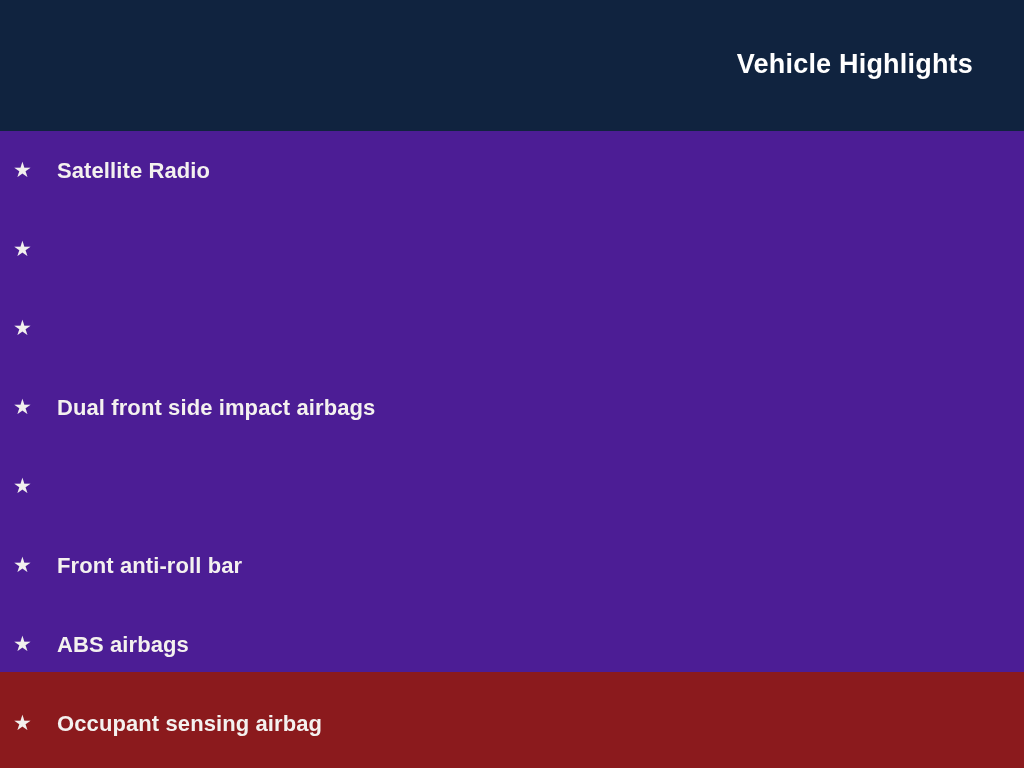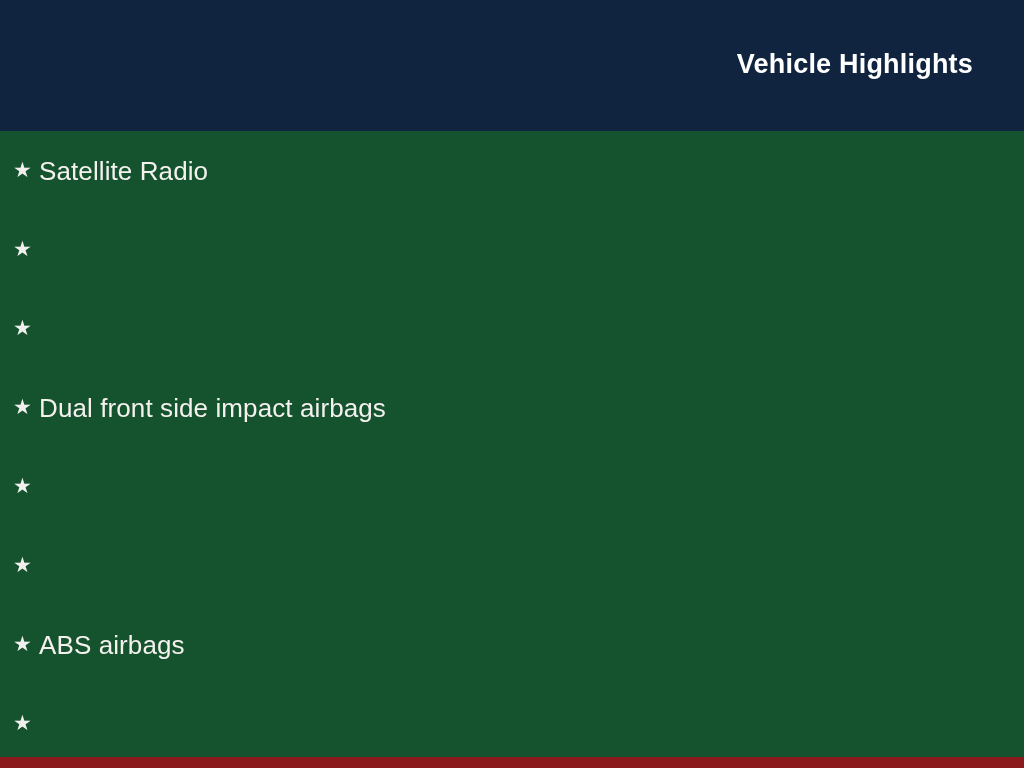--- a/index.html
+++ b/index.html
@@ -10,22 +10,22 @@
   body {
     width: 1024px;
     height: 768px;
     overflow: hidden;
     font-family: "Liberation Sans", sans-serif;
     background: #8b1a1d;
   }
   #slide {
     position: relative;
     width: 1024px;
-    height: 757px;
-    background: #14532d;
+    height: 672px;
+    background: #4c1d95;
     box-sizing: border-box;
   }
   #header-bar {
     position: absolute;
     left: 0;
     top: 0;
     width: 1024px;
     height: 131px;
     background: #10233f;
     box-sizing: border-box;
@@ -66,24 +66,24 @@
     width: 18px;
     min-width: 18px;
     color: #f2f0ee;
     font-size: 21px;
     line-height: 1;
     text-align: left;
     margin-top: -2px;
   }
   .highlight-label {
     display: inline-block;
-    margin-left: 8px;
+    margin-left: 26px;
     color: #f4f1ef;
-    font-size: 26px;
-    font-weight: normal;
+    font-size: 22px;
+    font-weight: bold;
     line-height: 32px;
     letter-spacing: 0.1px;
     white-space: nowrap;
   }
 </style>
 </head>
 <body>
 
 <div id="slide">
 
@@ -110,26 +110,28 @@
       <span class="bullet-star">★</span>
       <span class="highlight-label">Dual front side impact airbags</span>
     </li>
 
     <li class="highlight-item">
       <span class="bullet-star">★</span>
     </li>
 
     <li class="highlight-item">
       <span class="bullet-star">★</span>
+      <span class="highlight-label">Front anti-roll bar</span>
     </li>
 
     <li class="highlight-item">
       <span class="bullet-star">★</span>
       <span class="highlight-label">ABS airbags</span>
     </li>
 
     <li class="highlight-item">
       <span class="bullet-star">★</span>
+      <span class="highlight-label">Occupant sensing airbag</span>
     </li>
 
   </ul>
 
 </div>
 
 </body></html>

